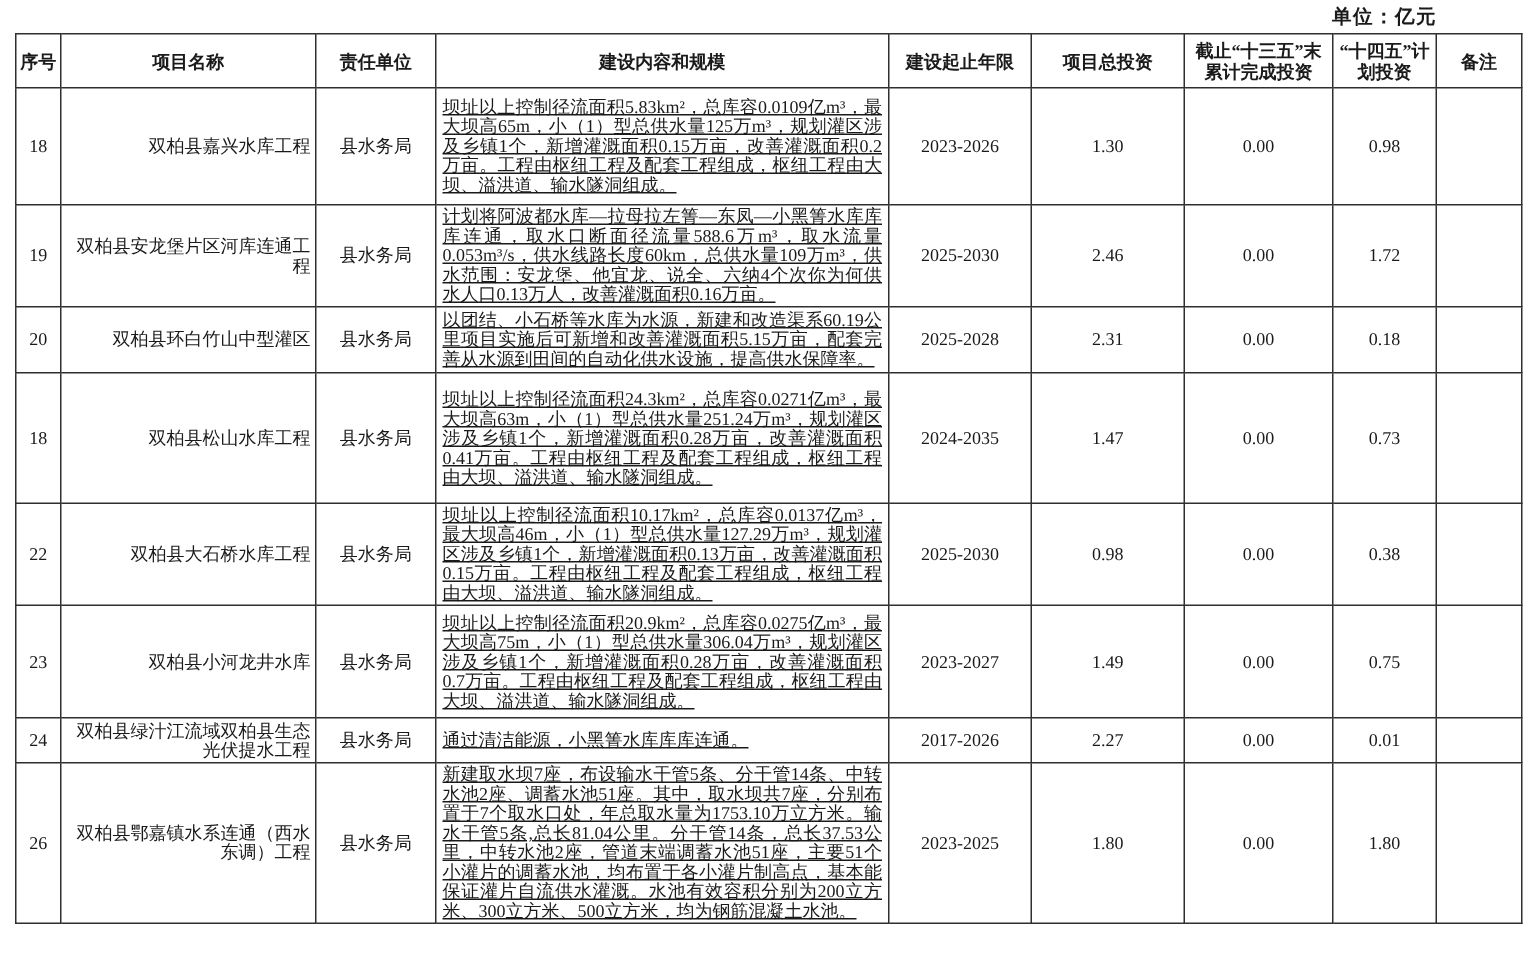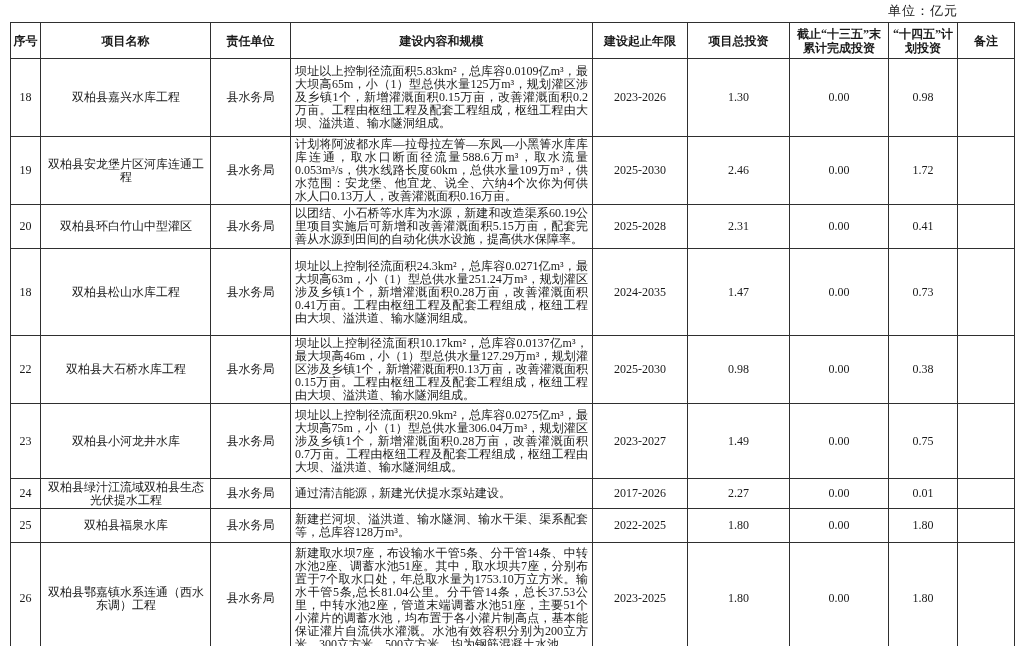--- a/index.html
+++ b/index.html
@@ -5,21 +5,21 @@
   html,body{margin:0;padding:0;background:#ffffff;}
   body{
     position:relative;
     width:1024px;height:646px;
     font-family:"Liberation Serif","DejaVu Serif",serif;
     color:#1a1a1a;
     overflow:hidden;
   }
   .unit-label{
     position:absolute;top:2px;right:66px;
-    font-size:13px;font-weight:normal;letter-spacing:1px;
+    font-size:13px;font-weight:bold;letter-spacing:1px;
   }
   table.doc-table{
     position:absolute;top:22px;left:10px;
     width:1004px;
     border-collapse:collapse;
     table-layout:fixed;
   }
   .doc-table th,.doc-table td{
     border:1px solid #2f2f2f;
     overflow:hidden;
@@ -33,22 +33,22 @@
     height:33px;
   }
   .doc-table td{
     font-size:12px;
     line-height:13px;
     padding:1px 3px;
   }
   td.c-no,td.c-unit,td.c-years,td.c-total,td.c-completed,td.c-plan,td.c-note{
     text-align:center;
   }
-  td.c-name{text-align:center;padding-left:4px;}
-  td.c-content{text-align:justify;text-justify:inter-ideograph;padding:1px 4px;}
+  td.c-name{text-align:right;padding-left:4px;}
+  td.c-content{text-align:justify;text-justify:inter-ideograph;padding:1px 4px;text-decoration:underline;}
   
   tbody tr:nth-child(1){height:78px;}
   tbody tr:nth-child(2){height:63px;}
   tbody tr:nth-child(3){height:44px;}
   tbody tr:nth-child(4){height:87px;}
   tbody tr:nth-child(5){height:68px;}
   tbody tr:nth-child(6){height:75px;}
   tbody tr:nth-child(7){height:30px;padding-left:24px;}
   tbody tr:nth-child(8){height:34px;}
   tbody tr:nth-child(9){height:112px;}
@@ -107,21 +107,21 @@
         <td class="c-note"></td>
       </tr>
       <tr>
         <td class="c-no">20</td>
         <td class="c-name">双柏县环白竹山中型灌区</td>
         <td class="c-unit">县水务局</td>
         <td class="c-content">以团结、小石桥等水库为水源，新建和改造渠系60.19公里项目实施后可新增和改善灌溉面积5.15万亩，配套完善从水源到田间的自动化供水设施，提高供水保障率。</td>
         <td class="c-years">2025-2028</td>
         <td class="c-total">2.31</td>
         <td class="c-completed">0.00</td>
-        <td class="c-plan">0.41</td>
+        <td class="c-plan">0.18</td>
         <td class="c-note"></td>
       </tr>
       <tr>
         <td class="c-no">18</td>
         <td class="c-name">双柏县松山水库工程</td>
         <td class="c-unit">县水务局</td>
         <td class="c-content">坝址以上控制径流面积24.3km²，总库容0.0271亿m³，最大坝高63m，小（1）型总供水量251.24万m³，规划灌区涉及乡镇1个，新增灌溉面积0.28万亩，改善灌溉面积0.41万亩。工程由枢纽工程及配套工程组成，枢纽工程由大坝、溢洪道、输水隧洞组成。</td>
         <td class="c-years">2024-2035</td>
         <td class="c-total">1.47</td>
         <td class="c-completed">0.00</td>
@@ -147,36 +147,25 @@
         <td class="c-years">2023-2027</td>
         <td class="c-total">1.49</td>
         <td class="c-completed">0.00</td>
         <td class="c-plan">0.75</td>
         <td class="c-note"></td>
       </tr>
       <tr>
         <td class="c-no">24</td>
         <td class="c-name">双柏县绿汁江流域双柏县生态光伏提水工程</td>
         <td class="c-unit">县水务局</td>
-        <td class="c-content">通过清洁能源，新建光伏提水泵站建设。</td>
+        <td class="c-content">通过清洁能源，小黑箐水库库库连通。</td>
         <td class="c-years">2017-2026</td>
         <td class="c-total">2.27</td>
         <td class="c-completed">0.00</td>
         <td class="c-plan">0.01</td>
-        <td class="c-note"></td>
-      </tr>
-      <tr>
-        <td class="c-no">25</td>
-        <td class="c-name">双柏县福泉水库</td>
-        <td class="c-unit">县水务局</td>
-        <td class="c-content">新建拦河坝、溢洪道、输水隧洞、输水干渠、渠系配套等，总库容128万m³。</td>
-        <td class="c-years">2022-2025</td>
-        <td class="c-total">1.80</td>
-        <td class="c-completed">0.00</td>
-        <td class="c-plan">1.80</td>
         <td class="c-note"></td>
       </tr>
       <tr>
         <td class="c-no">26</td>
         <td class="c-name">双柏县鄂嘉镇水系连通（西水东调）工程</td>
         <td class="c-unit">县水务局</td>
         <td class="c-content">新建取水坝7座，布设输水干管5条、分干管14条、中转水池2座、调蓄水池51座。其中，取水坝共7座，分别布置于7个取水口处，年总取水量为1753.10万立方米。输水干管5条,总长81.04公里。分干管14条，总长37.53公里，中转水池2座，管道末端调蓄水池51座，主要51个小灌片的调蓄水池，均布置于各小灌片制高点，基本能保证灌片自流供水灌溉。水池有效容积分别为200立方米、300立方米、500立方米，均为钢筋混凝土水池。</td>
         <td class="c-years">2023-2025</td>
         <td class="c-total">1.80</td>
         <td class="c-completed">0.00</td>

